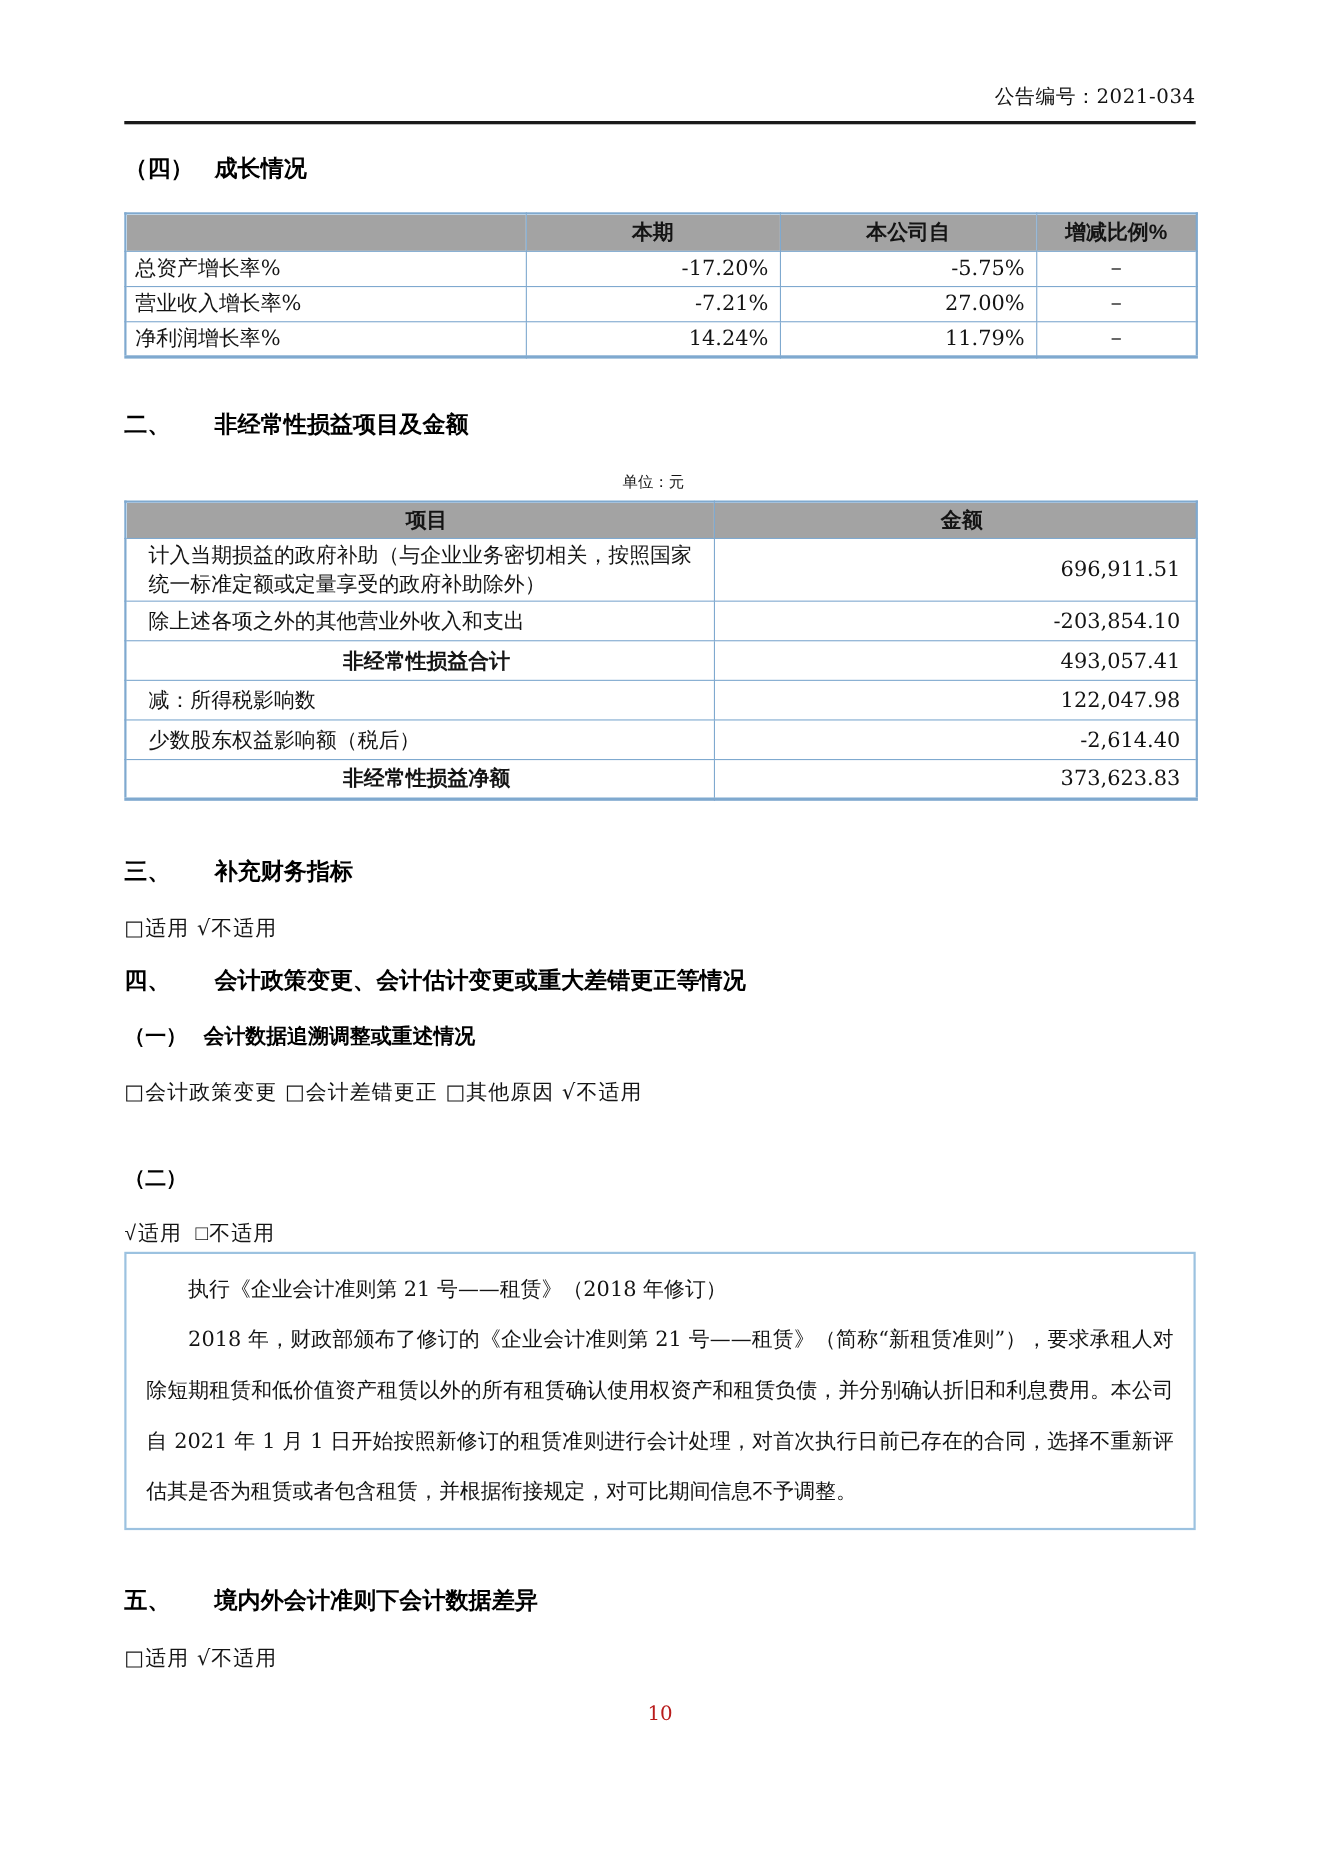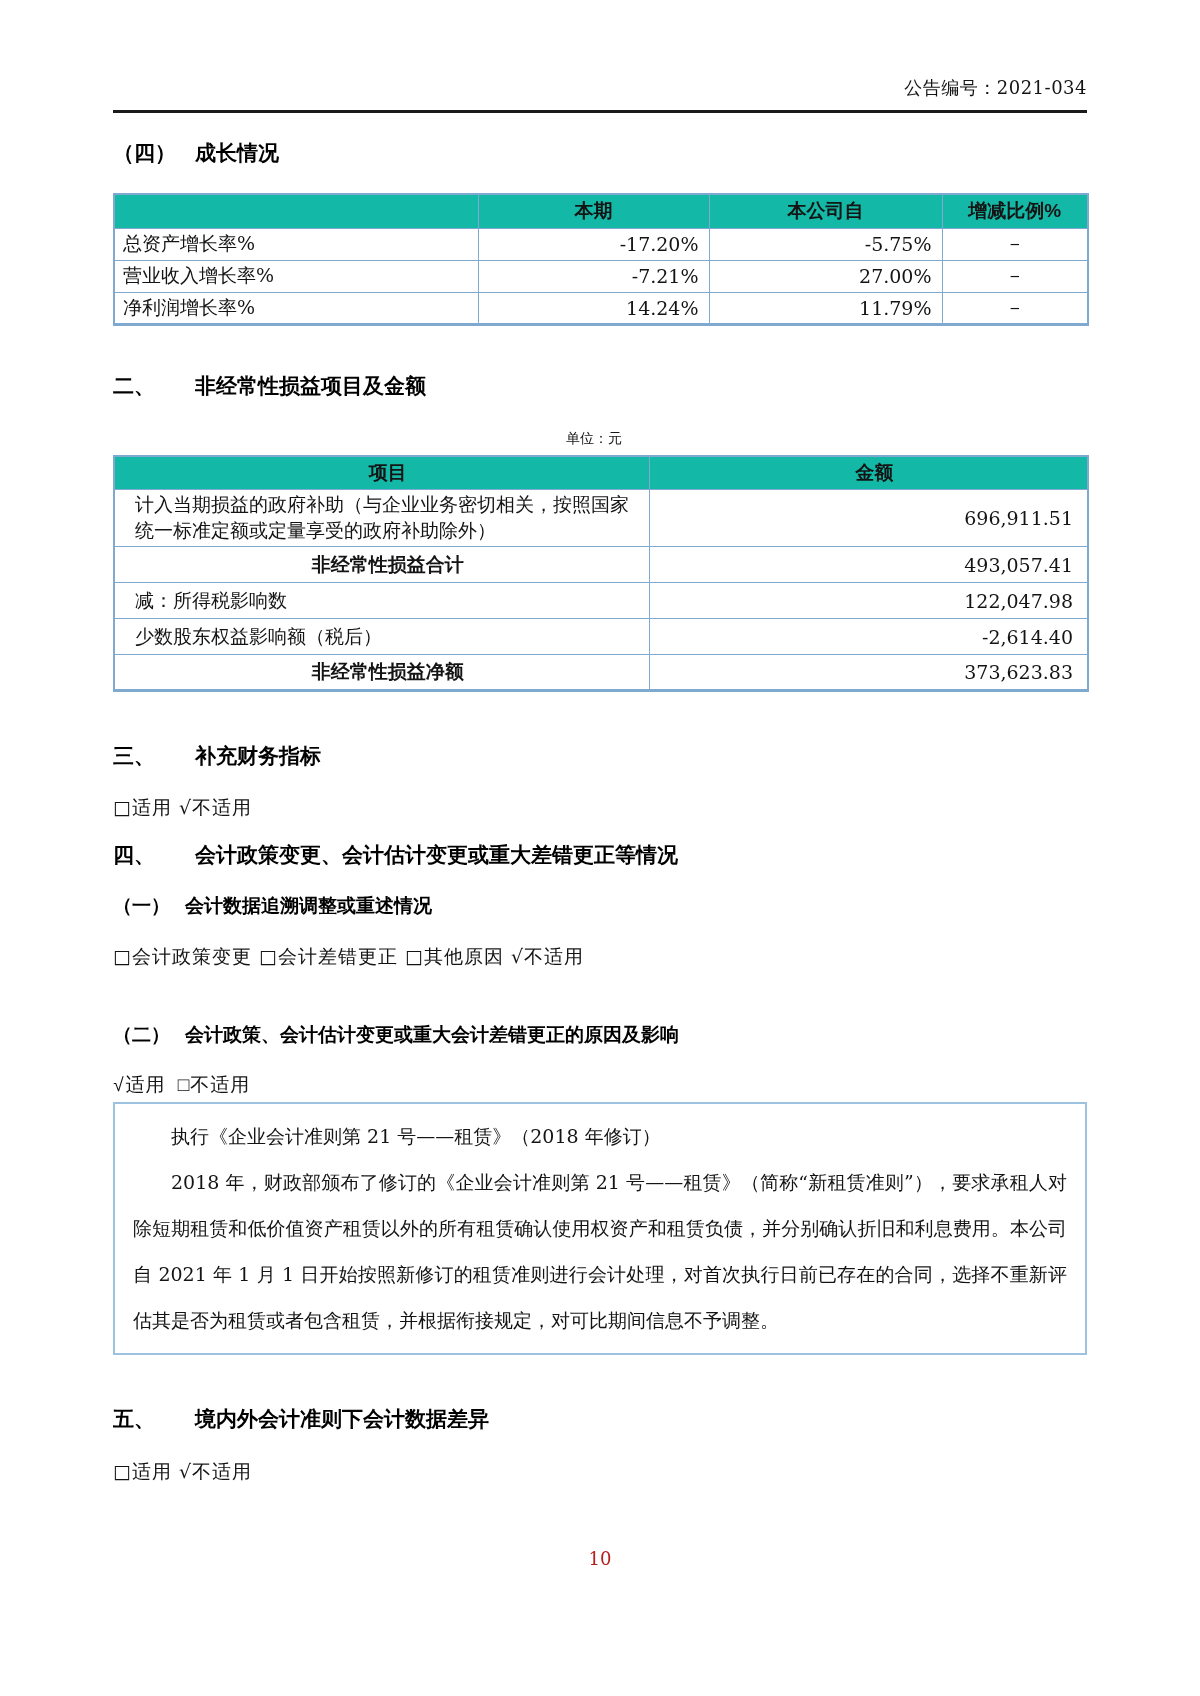--- a/index.html
+++ b/index.html
@@ -71,21 +71,21 @@
     font-size: 19px;
   }
   table.fin td, table.fin th {
     border: 1px solid #7fa9cf;
     padding: 2px 8px;
     font-weight: normal;
     overflow: hidden;
   }
   table.fin { border: 2px solid #7fa9cf; border-bottom-width: 3px; }
   table.fin tr.thead td {
-    background: #14b8a6;
+    background: #a3a3a3;
     text-align: center;
     font-family: "Liberation Sans", sans-serif;
     font-weight: bold;
     height: 34px;
   }
   table.growth { margin-top: 26px; }
   table.growth td { height: 32px; }
   table.growth td.num { text-align: right; padding-right: 10px; }
   table.growth td.dash { text-align: center; }
   table.nonrec { margin-top: 7px; }
@@ -180,20 +180,24 @@
     </colgroup>
     <tbody>
         <tr class="thead">
       <td>项目</td>
       <td>金额</td>
     </tr>
     <tr>
       <td class="label">计入当期损益的政府补助（与企业业务密切相关，按照国家统一标准定额或定量享受的政府补助除外）</td>
       <td class="amount">696,911.51</td>
     </tr>
+    <tr>
+      <td class="label">除上述各项之外的其他营业外收入和支出</td>
+      <td class="amount">-203,854.10</td>
+    </tr>
     <tr class="em">
       <td class="label">非经常性损益合计</td>
       <td class="amount">493,057.41</td>
     </tr>
     <tr>
       <td class="label">减：所得税影响数</td>
       <td class="amount">122,047.98</td>
     </tr>
     <tr>
       <td class="label">少数股东权益影响额（税后）</td>
@@ -220,21 +224,20 @@
 
   <div class="subheading h-sec4-1">
     <span class="h-num">（一）</span>
     <span>会计数据追溯调整或重述情况</span>
   </div>
 
   <div class="chk-line">□会计政策变更 □会计差错更正 □其他原因  √不适用</div>
 
   <div class="subheading h-sec4-2">
     <span class="h-num">（二）</span>
-    <span>会计政策、会计估计变更或重大会计差错更正的原因及影响</span>
   </div>
 
   <div class="chk-line" style="margin-top:24px;font-family:Liberation Mono, monospace;">√适用 □不适用</div>
 
   <div class="policy-box">
     <p>执行《企业会计准则第 21 号——租赁》（2018 年修订）</p>
     <p>2018 年，财政部颁布了修订的《企业会计准则第 21 号——租赁》（简称“新租赁准则”），要求承租人对除短期租赁和低价值资产租赁以外的所有租赁确认使用权资产和租赁负债，并分别确认折旧和利息费用。本公司自 2021 年 1 月 1 日开始按照新修订的租赁准则进行会计处理，对首次执行日前已存在的合同，选择不重新评估其是否为租赁或者包含租赁，并根据衔接规定，对可比期间信息不予调整。</p>
   </div>
 
   <div class="heading h-sec5">

